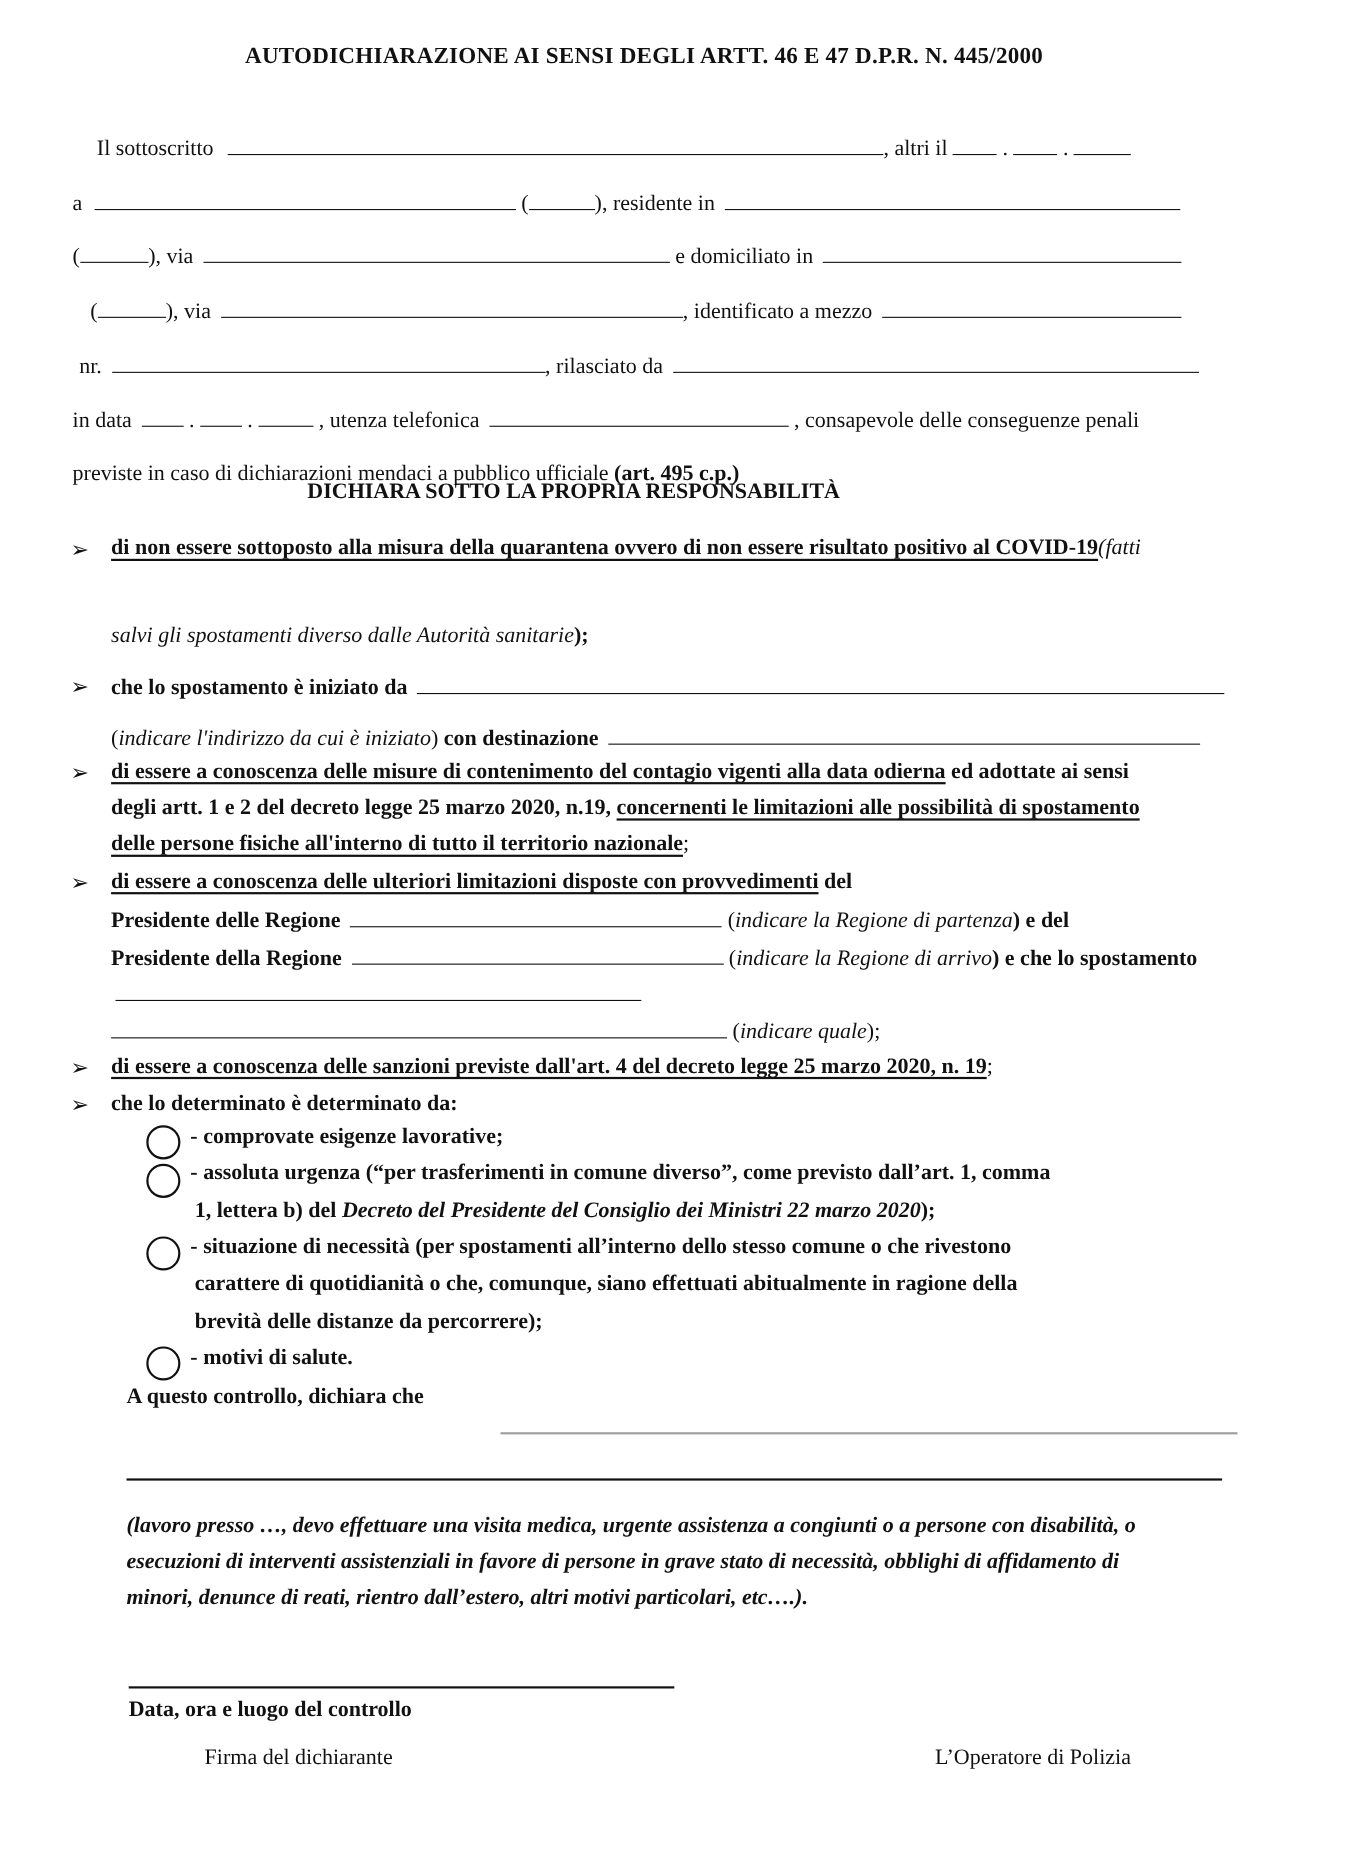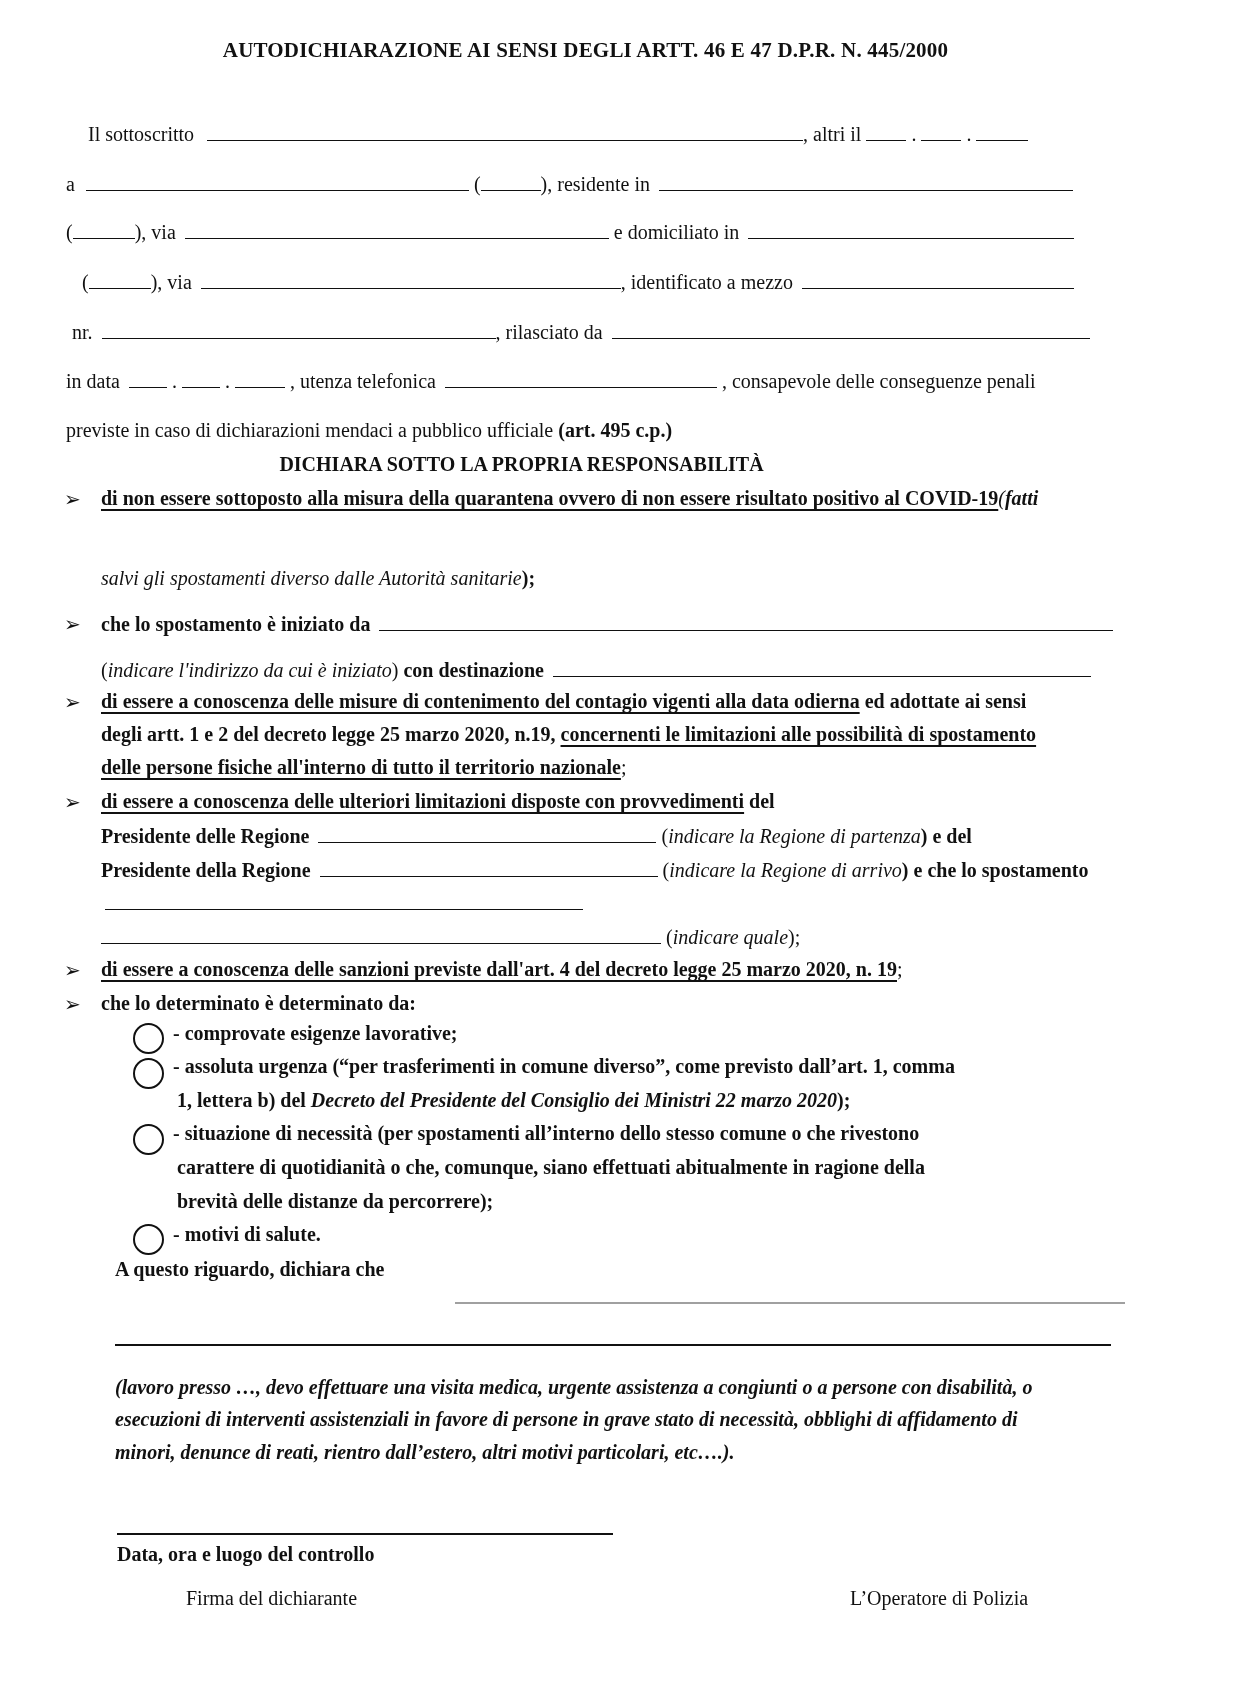--- a/index.html
+++ b/index.html
@@ -67,25 +67,25 @@
   <span class="blank" style="width:50px;"></span>
   <span>, utenza telefonica</span>
   <span class="blank" style="width:272px; margin-left:4px;"></span>
   <span>, consapevole delle conseguenze penali</span>
 </div>
 
 <div class="abs ln" style="left:66px; top:419px;">
   <span>previste in caso di dichiarazioni mendaci a pubblico ufficiale </span><span class="b">(art. 495 c.p.)</span>
 </div>
 
-<div class="abs b" style="left:0; width:1025px; text-align:center; top:453px; font-size:20px; padding-left:18px; box-sizing:border-box;">DICHIARA SOTTO LA PROPRIA RESPONSABILITÀ</div>
+<div class="abs b" style="left:0; width:1025px; text-align:center; top:436px; font-size:20px; padding-left:18px; box-sizing:border-box;">DICHIARA SOTTO LA PROPRIA RESPONSABILITÀ</div>
 
 <span class="arrow" style="top:487px;">➢</span>
 <div class="abs ln b" style="left:101px; top:487px;">
-  <span class="u">di non essere sottoposto alla misura della quarantena ovvero di non essere risultato positivo al COVID-19</span><span class="i" style="font-weight:normal;">(</span><span class="i" style="font-weight:bold;margin-top:34px;">fatti</span>
+  <span class="u">di non essere sottoposto alla misura della quarantena ovvero di non essere risultato positivo al COVID-19</span><span class="i" style="font-weight:normal;">(</span><span class="i" style="font-weight:normal;margin-top:34px;">fatti</span>
 </div>
 <div class="abs ln" style="left:101px; top:567px; top:567px;">
   <span class="i">salvi gli spostamenti diverso dalle Autorità sanitarie</span><span class="b">);</span>
 </div>
 
 <span class="arrow" style="top:612px;">➢</span>
 <div class="abs ln b" style="left:101px; top:612px;">
   <span>che lo spostamento è iniziato da</span>
   <span class="blank" style="width:734px; margin-left:4px;"></span>
 </div>
@@ -145,21 +145,21 @@
 </div>
 
 <div class="radio" style="top:1124px;"></div>
 <div class="abs ln b" style="left:173px; top:1122px;">- situazione di necessità (per spostamenti all’interno dello stesso comune o che rivestono</div>
 <div class="abs ln b" style="left:177px; top:1156px;">carattere di quotidianità o che, comunque, siano effettuati abitualmente in ragione della</div>
 <div class="abs ln b" style="left:177px; top:1190px;">brevità delle distanze da percorrere);</div>
 
 <div class="radio" style="top:1224px;"></div>
 <div class="abs ln b" style="left:173px; top:1223px;">- motivi di salute.</div>
 
-<div class="abs ln b" style="left:115px; top:1258px;">A  questo  riguardo,  dichiara che</div>
+<div class="abs ln b" style="left:115px; top:1258px;">A  questo  controllo,  dichiara che</div>
 <div class="rule gray" style="left:455px; top:1302px; width:670px;"></div>
 <div class="rule" style="left:115px; top:1344px; width:996px;"></div>
 
 <div class="abs ln b i" style="left:115px; top:1376px;">(lavoro presso …, devo effettuare una visita medica, urgente assistenza a congiunti o a persone con disabilità, o</div>
 <div class="abs ln b i" style="left:115px; top:1408px;">esecuzioni di interventi assistenziali in favore di persone in grave stato di necessità, obblighi di affidamento di</div>
 <div class="abs ln b i" style="left:115px; top:1441px;text-align:center;">minori, denunce di reati, rientro dall’estero, altri motivi particolari, etc….).</div>
 
 <div class="rule" style="left:117px; top:1533px; width:496px;"></div>
 <div class="abs ln b" style="left:117px; top:1543px;">Data, ora e luogo del controllo</div>
 <div class="abs ln" style="left:186px; top:1587px;">Firma del dichiarante</div>

